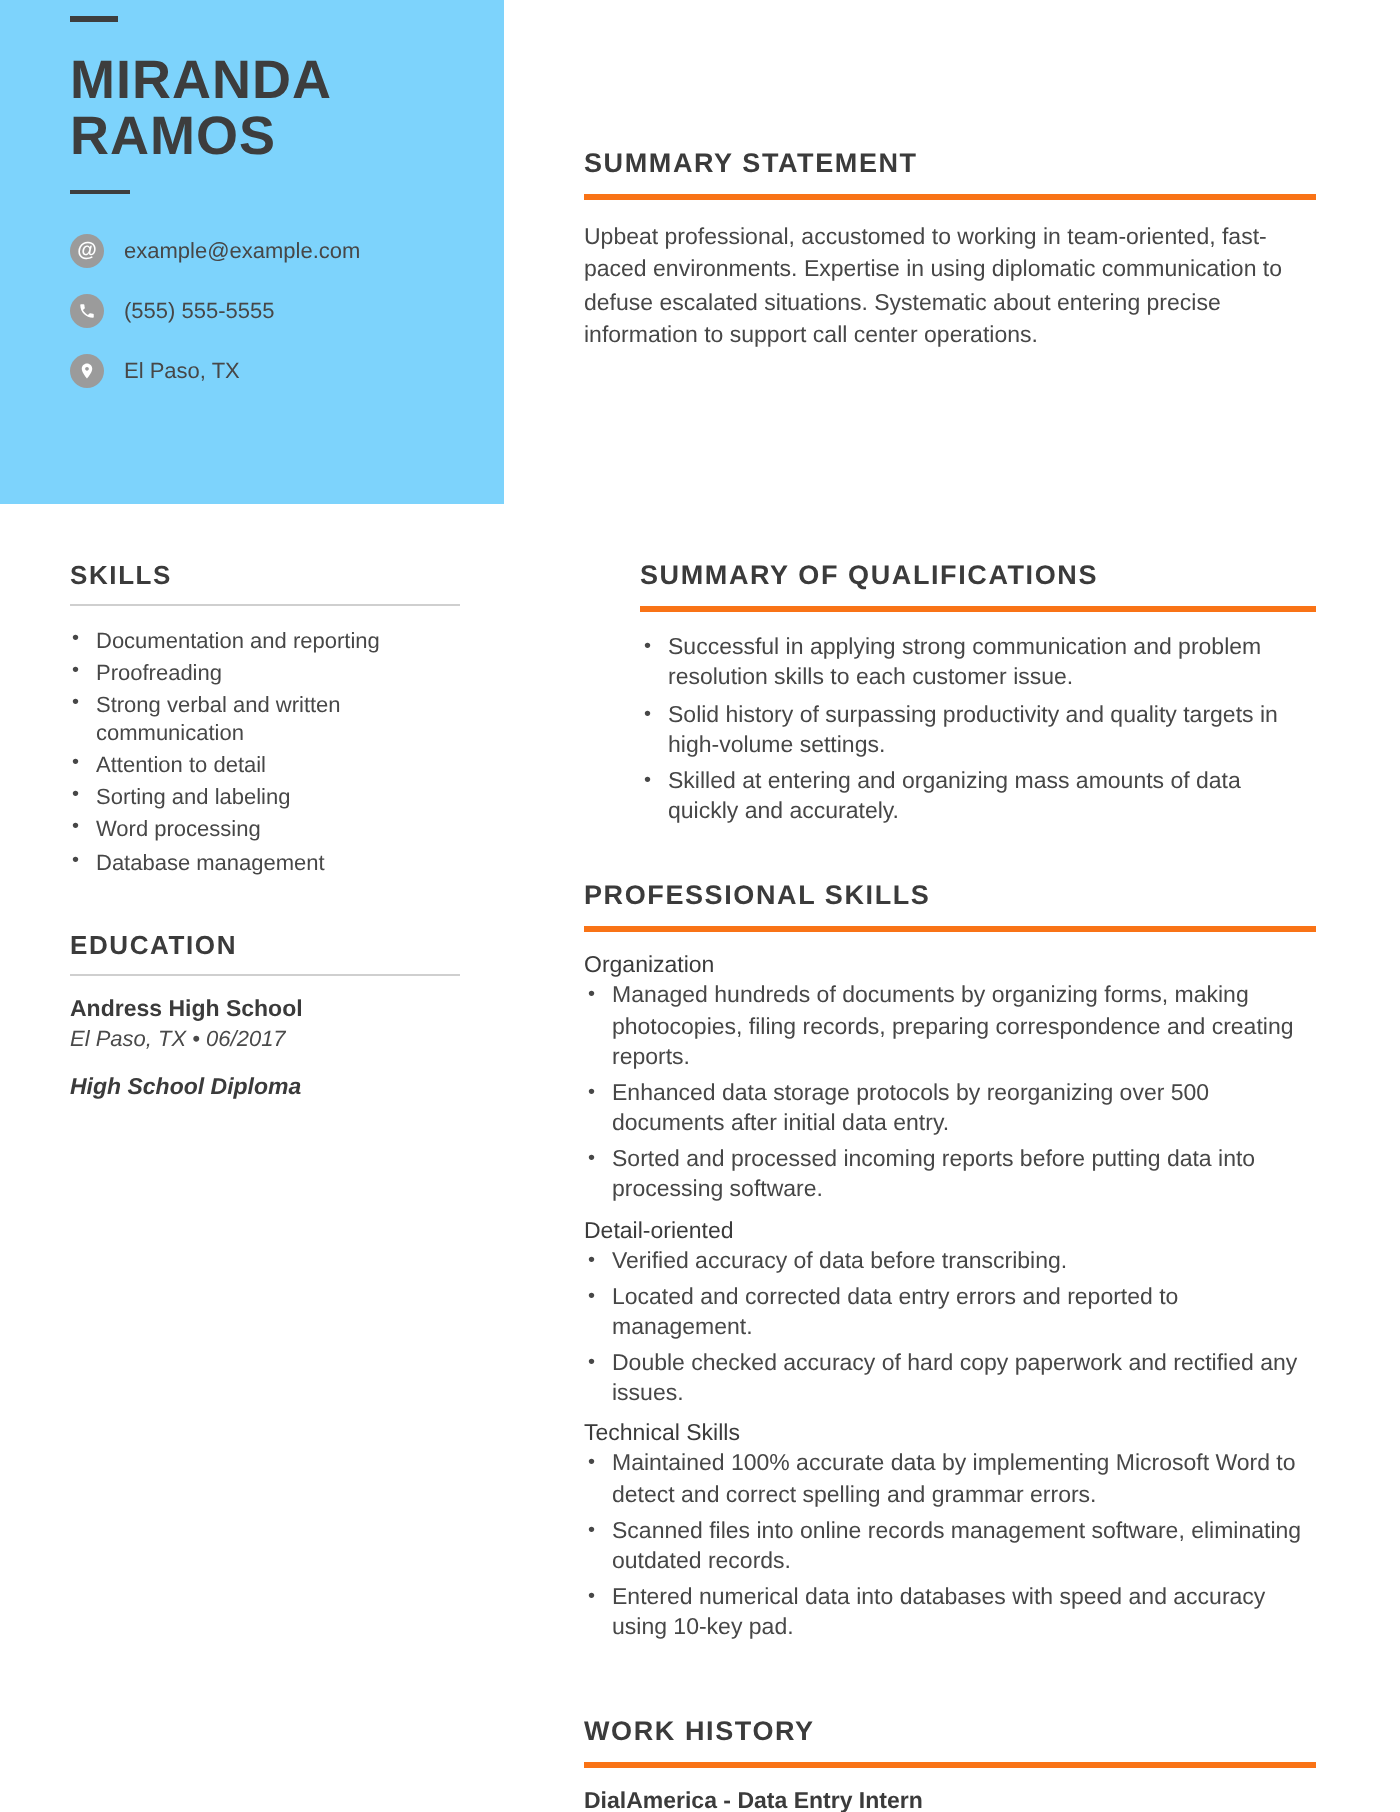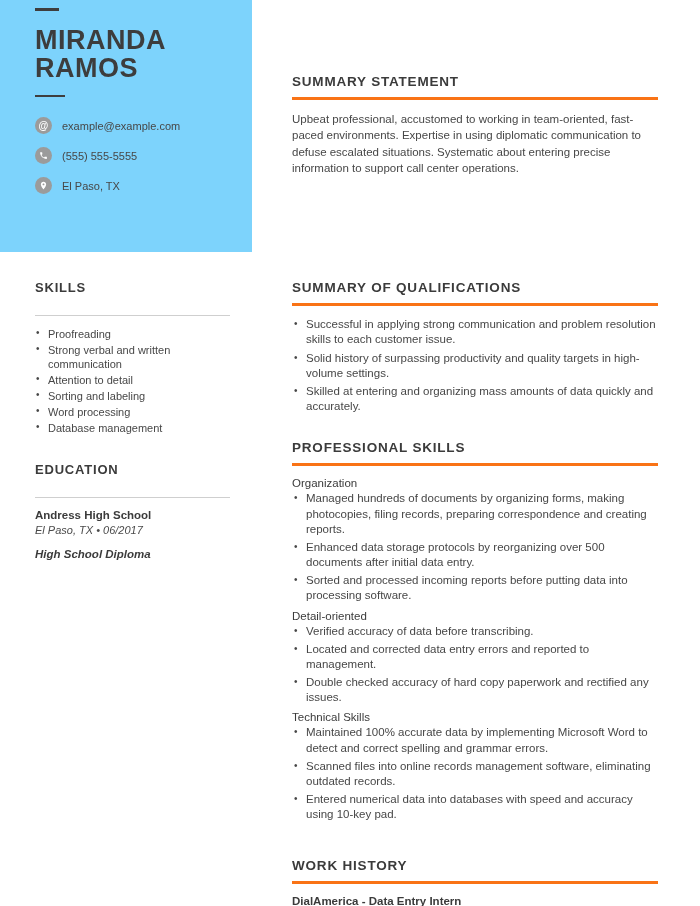--- a/index.html
+++ b/index.html
@@ -28,21 +28,21 @@
     width:17px; height:17px; flex:0 0 17px;
     border-radius:50%;
     background:#9b9b9b; color:#fff;
     display:flex; align-items:center; justify-content:center;
     font-size:10px; font-weight:bold; line-height:1;
   }
   .left-body { padding:28px 22px 0 35px; }
   .side-heading {
     font-size:13px; font-weight:bold; letter-spacing:0.8px; color:#3b3b3b;
     border-bottom:1px solid #cfcfcf;
-    padding-bottom:20px; margin:0 0 11px 0;
+    padding-bottom:7px; margin:0 0 11px 0;
   }
   .skills-list { list-style:none; margin:0; padding:0; }
   .skills-list li {
     position:relative; padding-left:13px; margin-bottom:2px;
     font-size:11px; line-height:1.28; color:#474747;
   }
   .skills-list li::before { content:"•"; position:absolute; left:1px; top:0; font-size:10px; }
   .edu-heading { margin-top:26px; }
   .edu-school { font-size:11.5px; font-weight:bold; color:#3b3b3b; }
   .edu-meta { font-size:11px; font-style:italic; margin:3px 0 12px 0; }
@@ -50,21 +50,21 @@
 
   
   .right { flex:1; padding:74px 42px 30px 40px; }
   .main-heading {
     font-size:13.5px; font-weight:bold; letter-spacing:0.8px; color:#3b3b3b;
     border-bottom:3px solid #f97316;
     padding-bottom:8px; margin:0 0 11px 0;
   }
   .summary-text { font-size:11.5px; line-height:1.42; margin:0; color:#474747; }
   .section-summary { margin-bottom:104px; }
-  .section-qual { margin-bottom:26px; }
+  .section-qual { margin-bottom:26px;margin-left:28px; }
   .section-prof { margin-bottom:36px; }
   .bullets { list-style:none; margin:0; padding:0; }
   .bullets li {
     position:relative; padding-left:14px; margin-bottom:3px;
     font-size:11.5px; line-height:1.32; color:#474747;
   }
   .bullets li::before { content:"•"; position:absolute; left:2px; top:0; font-size:10px; }
   .group-title { font-size:11.5px; font-weight:normal; color:#3b3b3b; margin:6px 0 2px 0; }
   .group-title.first { margin-top:0; }
   .job { margin-bottom:16px; }
@@ -103,20 +103,21 @@
               <path d="M12 2C8.1 2 5 5.1 5 9c0 5.2 7 13 7 13s7-7.8 7-13c0-3.9-3.1-7-7-7zm0 9.5c-1.4 0-2.5-1.1-2.5-2.5S10.6 6.5 12 6.5s2.5 1.1 2.5 2.5-1.1 2.5-2.5 2.5z"></path>
             </svg>
         </span>
         <span>El Paso, TX</span>
       </div>
     </div>
 
     <div class="left-body">
       <h2 class="side-heading">SKILLS</h2>
       <ul class="skills-list">
+        <li>Documentation and reporting</li>
         <li>Proofreading</li>
         <li>Strong verbal and written communication</li>
         <li>Attention to detail</li>
         <li>Sorting and labeling</li>
         <li>Word processing</li>
         <li>Database management</li>
       </ul>
 
       <h2 class="side-heading edu-heading">EDUCATION</h2>
       <div class="edu-school">Andress High School</div>

